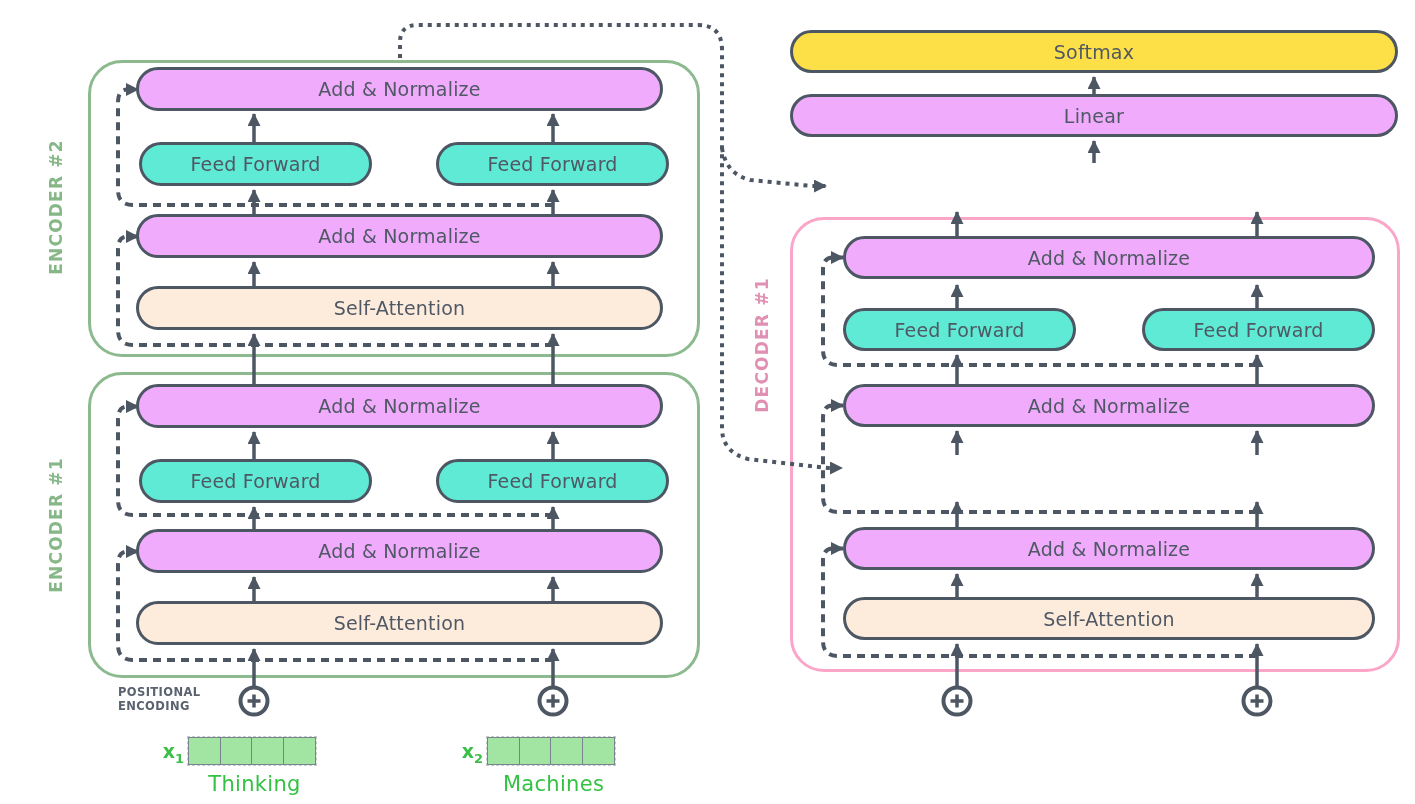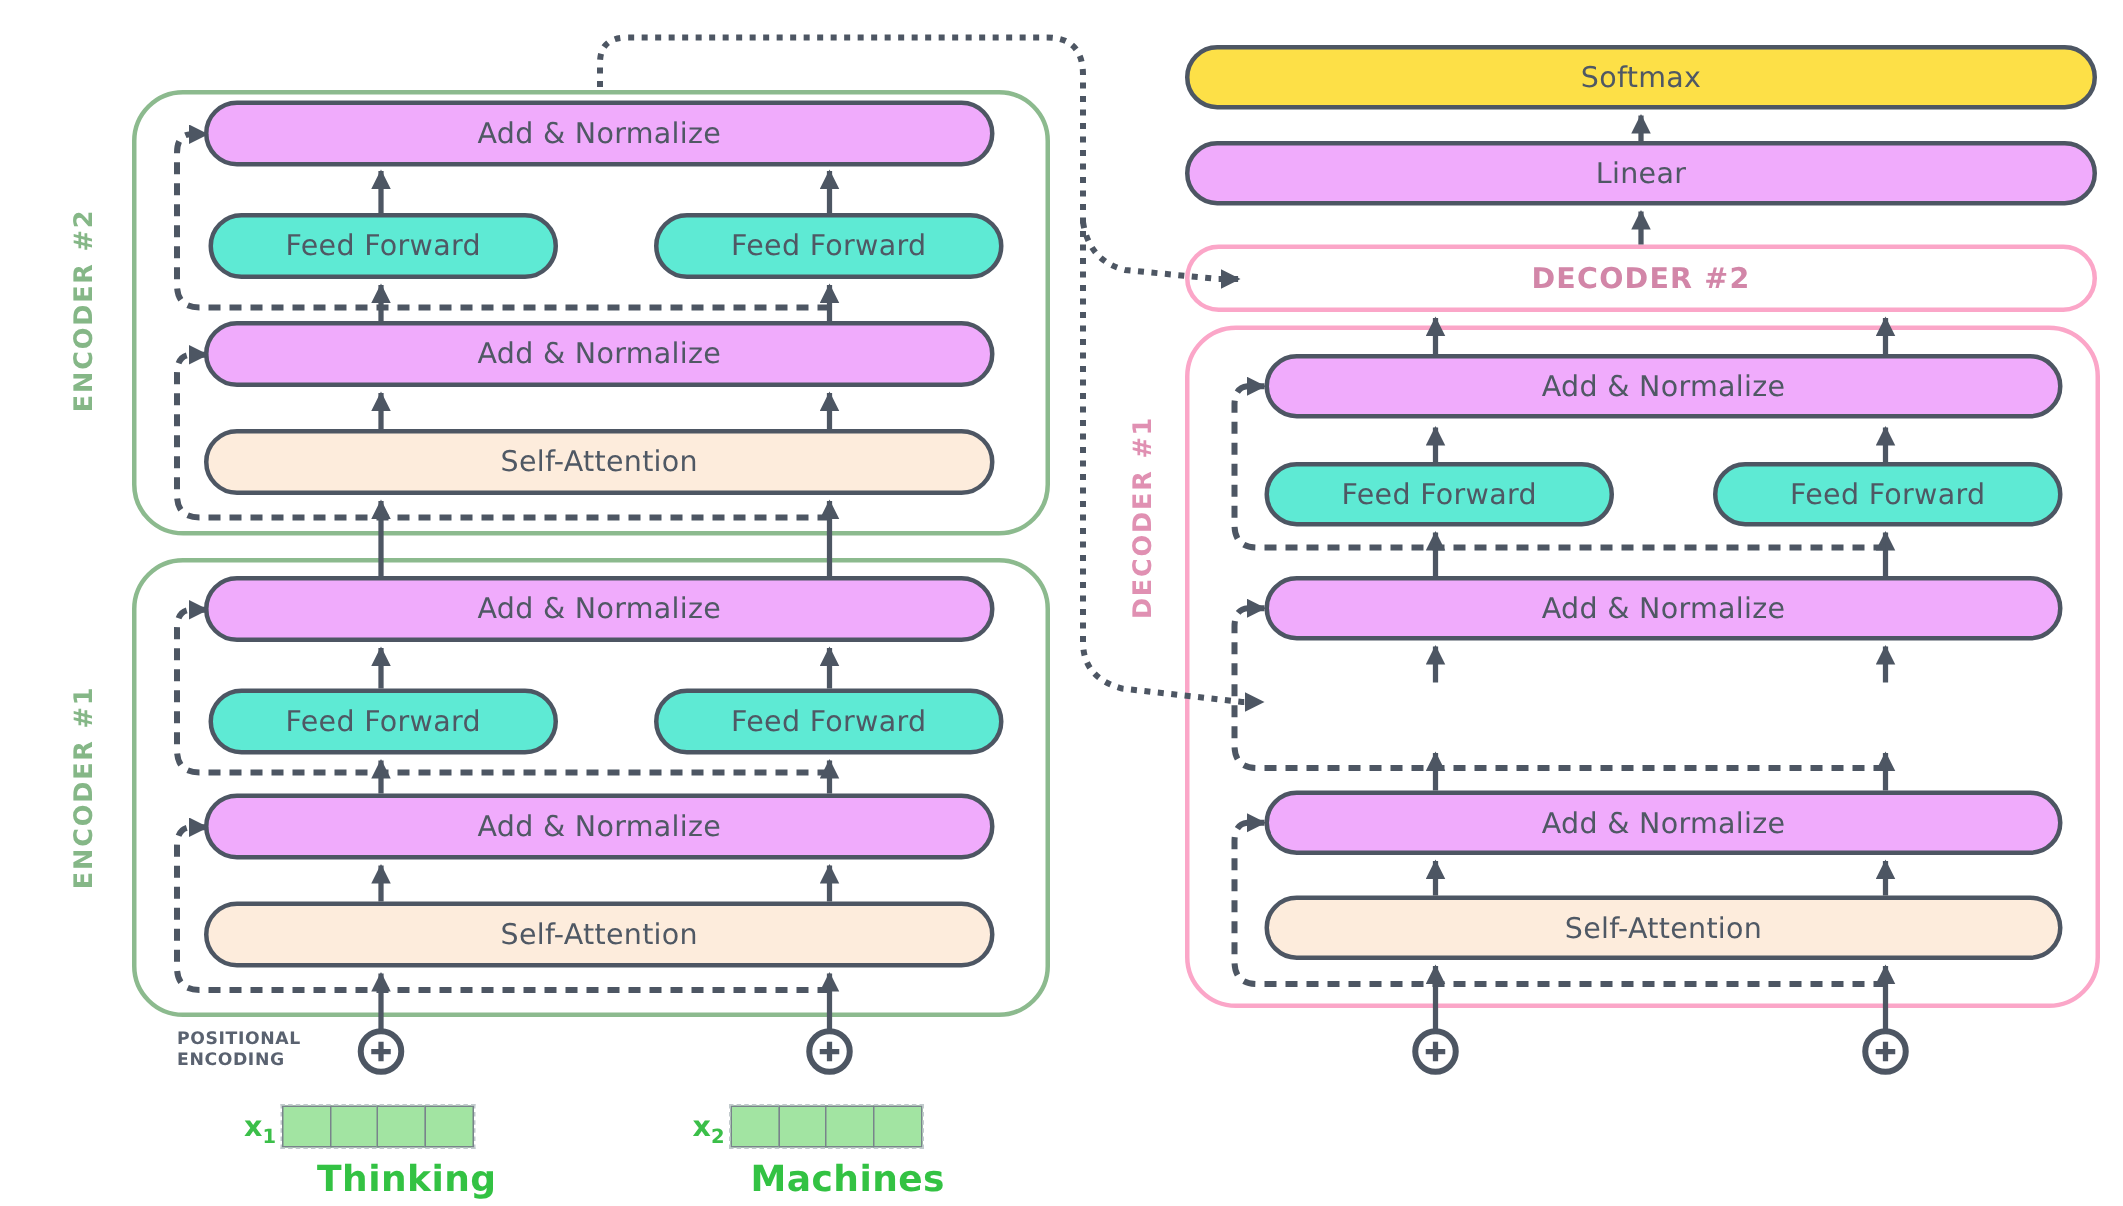--- a/index.html
+++ b/index.html
@@ -43,21 +43,21 @@
   .xlab sub{font-size:13px;}
   .vec{
     position:absolute;display:flex;outline:1.5px dashed #c2cacd;
   }
   .vec .cell{
     width:33px;height:28px;background:#a2e4a2;border:1.5px solid #79838b;
     box-sizing:border-box;margin-left:-1.5px;
   }
   .vec .cell:first-child{margin-left:0;}
   .token{
-    position:absolute;text-align:right;font-size:24px;font-weight:bold;color:#33c243;
+    position:absolute;text-align:center;font-size:21px;font-weight:normal;color:#33c243;
     letter-spacing:.3px;
   }
   svg.wires{position:absolute;left:0;top:0;pointer-events:none;}
 </style>
 </head>
 <body>
 
 <div class="canvas">
 
   <div class="outer enc" style="left:88px;top:60px;width:612px;height:297px"></div>
@@ -76,21 +76,20 @@
 
   <div class="pill fill-green" style="left:136px;top:384px;width:527px;height:44px">Add &amp; Normalize</div>
   <div class="pill fill-blue" style="left:139px;top:459px;width:233px;height:44px">Feed Forward</div>
   <div class="pill fill-blue" style="left:436px;top:459px;width:233px;height:44px">Feed Forward</div>
   <div class="pill fill-green" style="left:136px;top:529px;width:527px;height:44px">Add &amp; Normalize</div>
   <div class="pill fill-orange" style="left:136px;top:601px;width:527px;height:44px">Self-Attention</div>
 
   <div class="pill fill-salmon" style="left:790px;top:30px;width:608px;height:43px">Softmax</div>
   <div class="pill fill-purple" style="left:790px;top:94px;width:608px;height:43px">Linear</div>
 
-  <div class="dec2box" style="left:790px;top:163px;width:608px;height:45px">DECODER #2</div>
 
   <div class="pill fill-green" style="left:843px;top:236px;width:532px;height:43px">Add &amp; Normalize</div>
   <div class="pill fill-blue" style="left:843px;top:308px;width:233px;height:43px">Feed Forward</div>
   <div class="pill fill-blue" style="left:1142px;top:308px;width:233px;height:43px">Feed Forward</div>
   <div class="pill fill-green" style="left:843px;top:384px;width:532px;height:43px">Add &amp; Normalize</div>
   <div class="pill fill-green" style="left:843px;top:527px;width:532px;height:43px">Add &amp; Normalize</div>
   <div class="pill fill-orange" style="left:843px;top:597px;width:532px;height:43px">Self-Attention</div>
 
   <div class="posenc" style="left:118px;top:686px;width:114px">
     <div>POSITIONAL</div>

